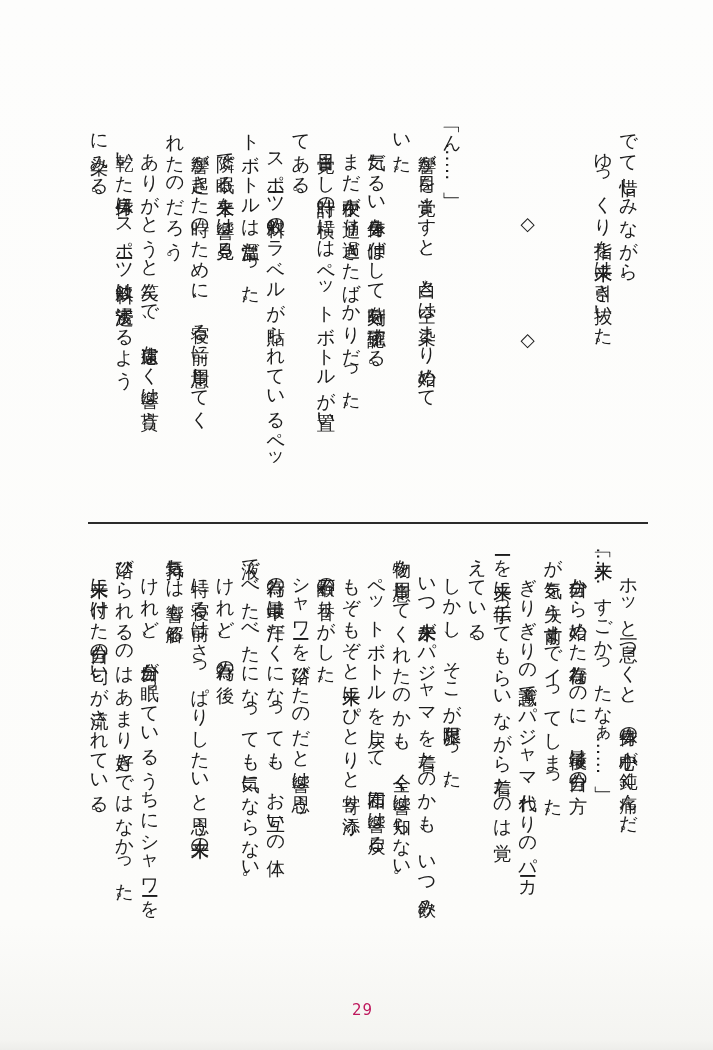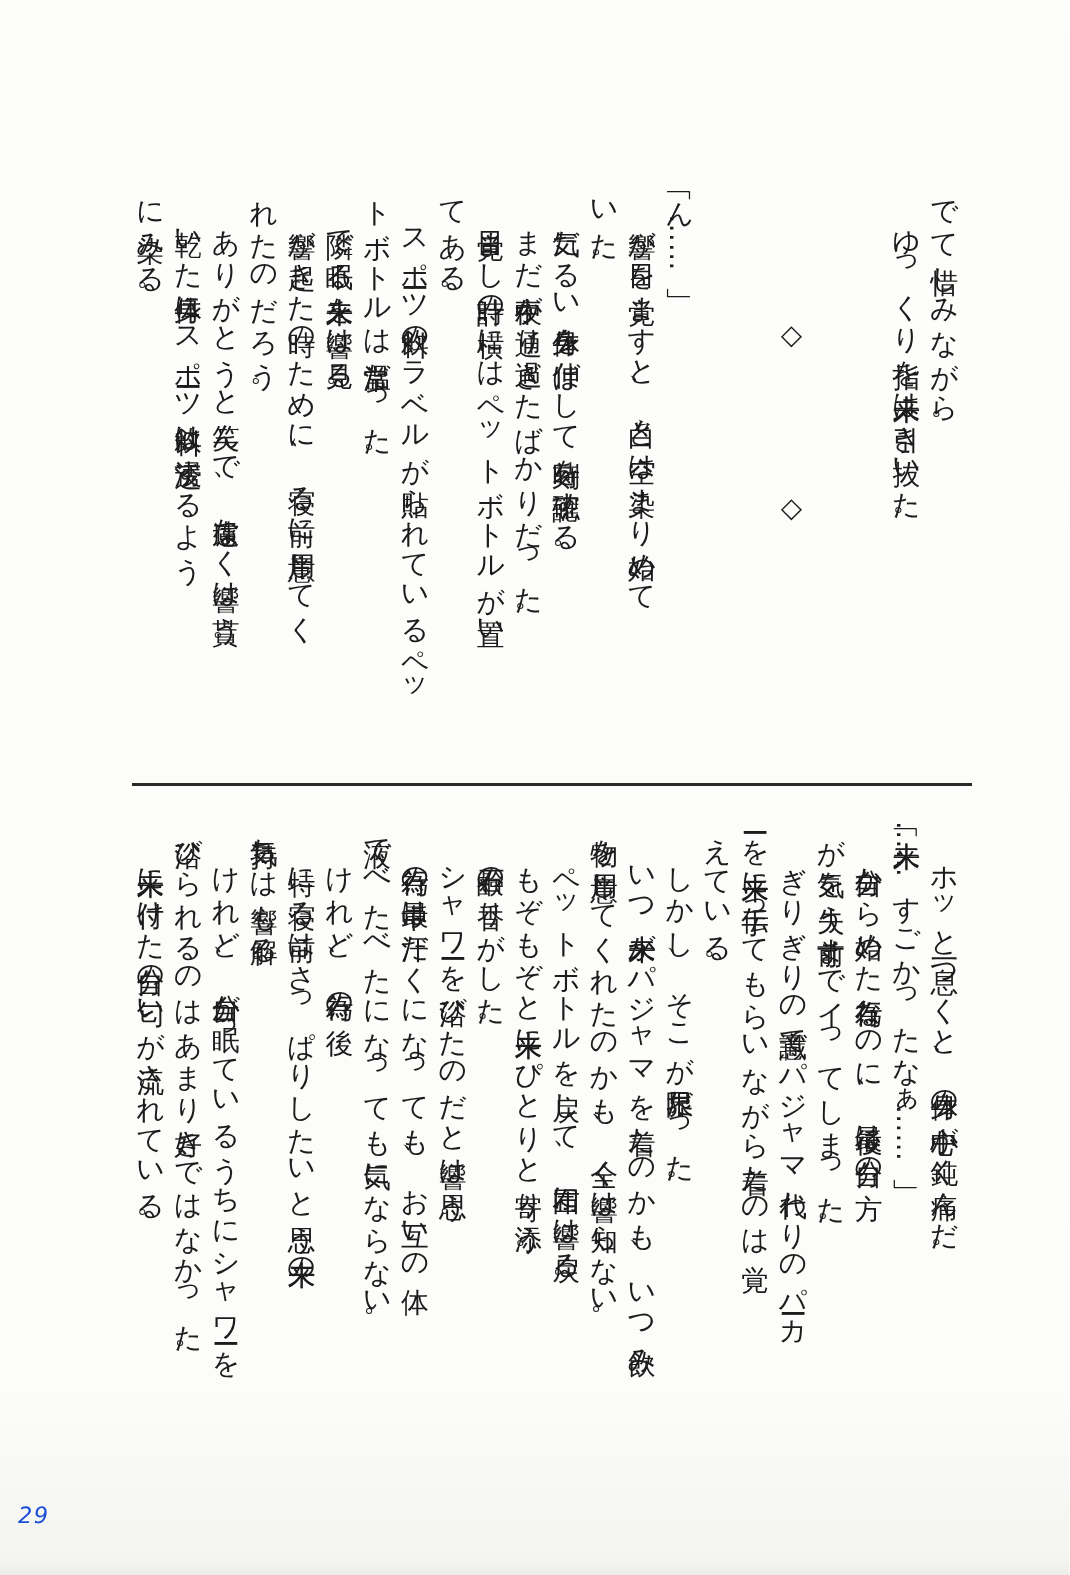--- a/index.html
+++ b/index.html
@@ -42,25 +42,25 @@
     height: 2px;
     background: #2b2b2b;
     border: 0;
     margin: 0;
   }
   .page-number {
     position: absolute;
     top: 1001px;
     left: 0;
     width: 100%;
+    text-align: center;
     text-indent: 12px;
     font-size: 15px;
     letter-spacing: 1px;
-    color: #1d4ed8;
-    font-style: italic;
+    color: #be185d;
   }
 </style>
 </head>
 <body>
 
 <section id="top-block" class="vblock">
   <div class="col">でて惜しみながら。</div>
   <div class="col in">ゆっくり指を未来は引き抜いた。</div>
   <div class="col blank"></div>
   <div class="col blank"></div>

